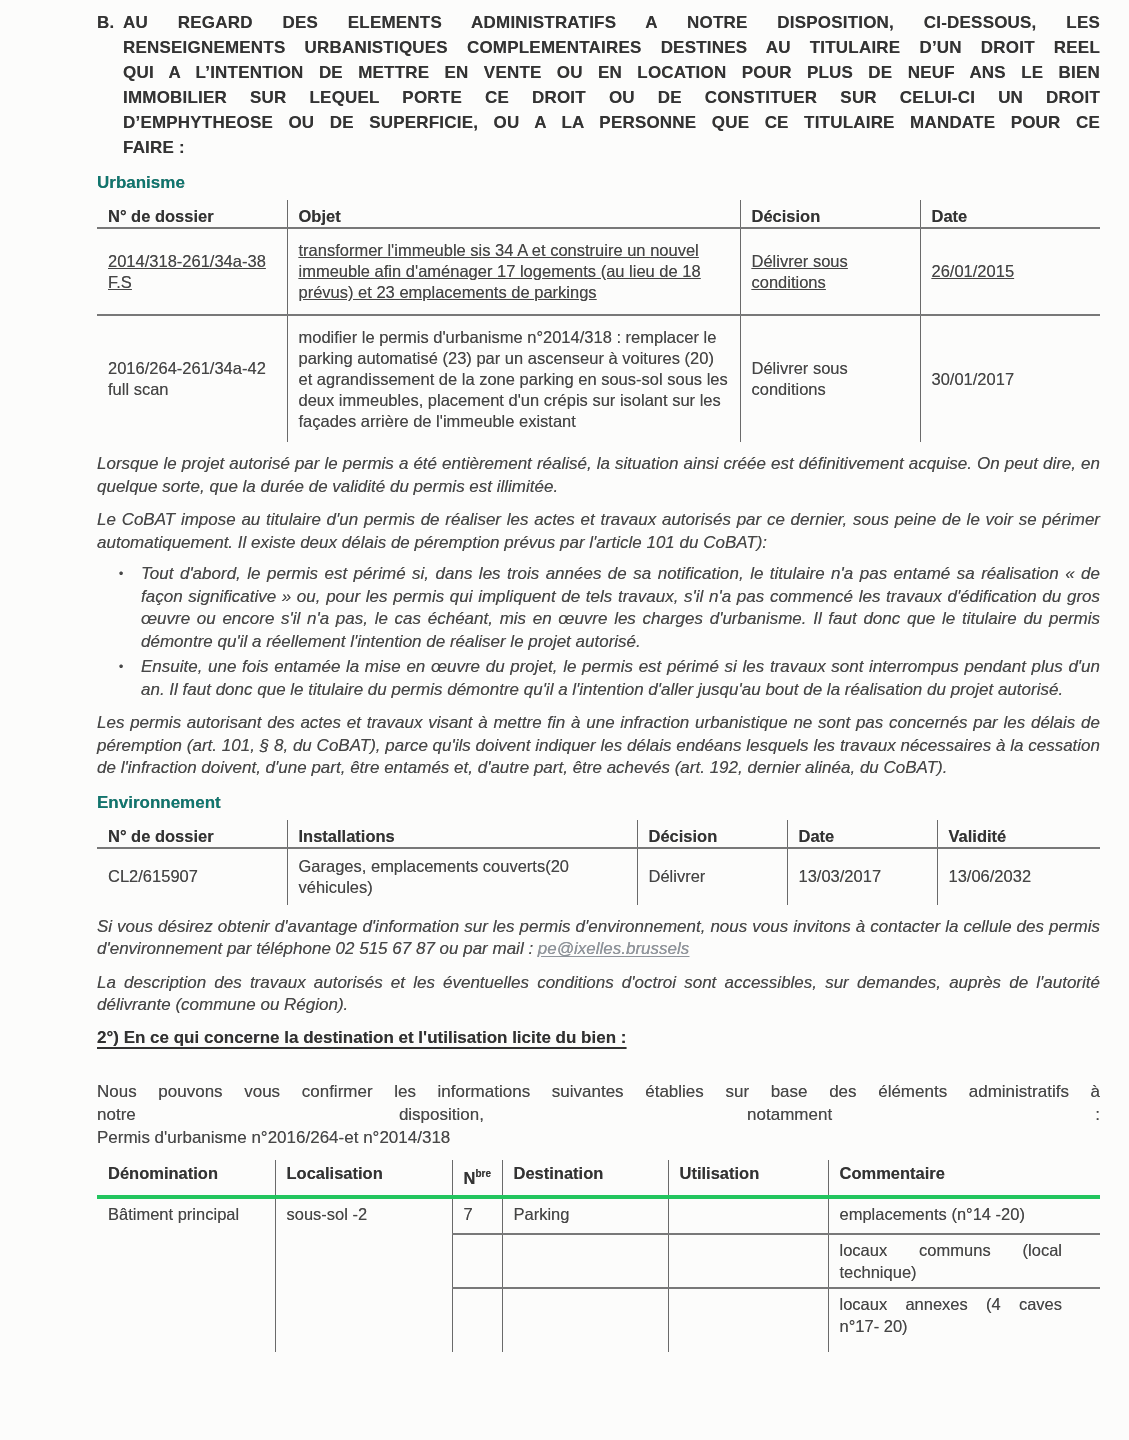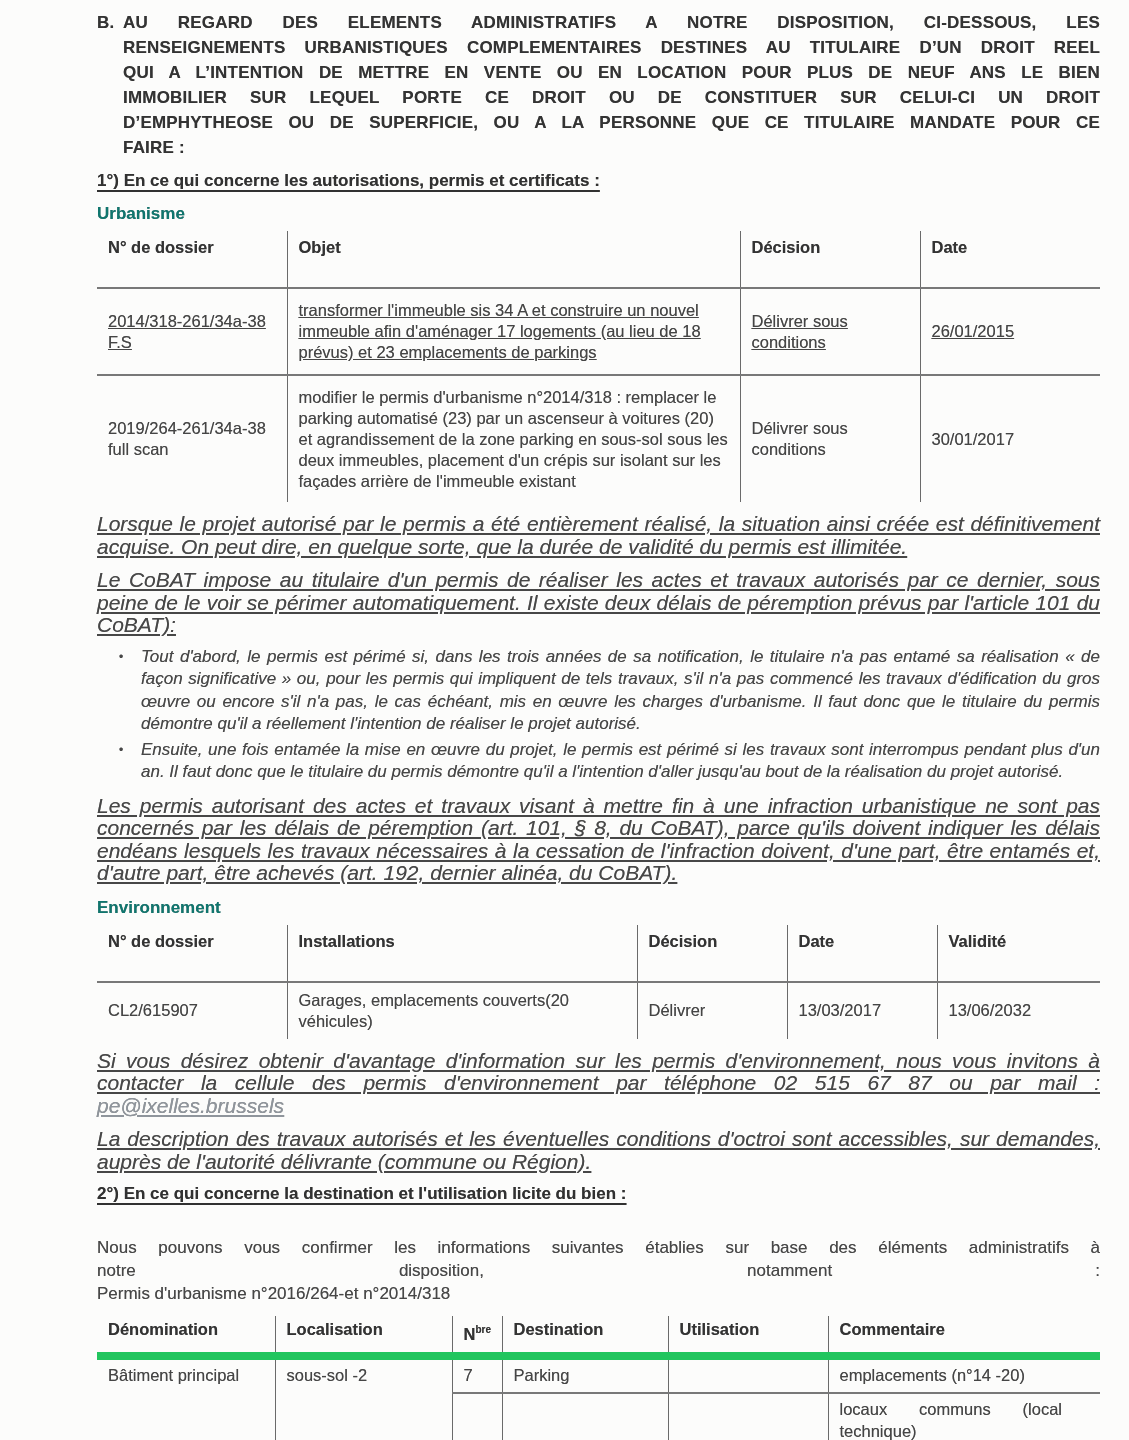--- a/index.html
+++ b/index.html
@@ -20,46 +20,46 @@
   .b-label { position: absolute; left: 0; top: 0; }
   .b-line { text-align: justify; text-align-last: justify; }
   .b-line.last { text-align-last: left; }
 
   
   .sec-heading { margin-top: 11px; font-size: 17px; font-weight: bold; color: #313131;
                  text-decoration: underline; text-decoration-thickness: 1.5px; text-underline-offset: 4px; }
   .tbl-title { margin-top: 13px; margin-bottom: 7px; font-size: 17px; font-weight: bold; color: #0f766e; }
 
   
-  .par { font-size: 21px; line-height: 22.5px; text-align: justify; margin-top: 11px; color: #474747; text-decoration: underline; }
+  .par { font-size: 17px; line-height: 22.5px; text-align: justify; margin-top: 11px; color: #474747; }
   .italic { font-style: italic; }
   .bullets { margin-top: 9px; }
   .bullet-row { display: flex; margin-bottom: 3px; }
   .bullet-dot { flex: none; width: 22px; margin-left: 22px; font-size: 12px; line-height: 22.5px; color: #474747; }
   .bullet-text { flex: 1; font-size: 17px; line-height: 22.5px; text-align: justify; font-style: italic; color: #474747; }
   a.mail-link { color: #8f959c; text-decoration: underline; text-underline-offset: 2px; cursor: pointer; }
 
   
   table { border-collapse: collapse; width: 100%; table-layout: fixed;
           font-size: 16.5px; line-height: 21px; color: #454545; }
-  th { text-align: left; font-weight: bold; color: #333; padding: 6px 11px 29px 11px; vertical-align: top; }
+  th { text-align: left; font-weight: bold; color: #333; padding: 6px 11px 0 11px; vertical-align: top; }
   td { padding: 7px 11px; word-wrap: break-word; }
   .vline { border-left: 1px solid #6a6a6a; }
 
   
   .grid-table th { border-bottom: 2.5px solid #787878; }
   .grid-table td { vertical-align: middle; }
   .grid-table tr.sep td { border-bottom: 2px solid #787878; }
   .urb-r1 { height: 87px; text-decoration: underline; }
   .urb-r2 { height: 75px; }
   .urb-r3 { height: 127px; }
   .env-r1 { height: 52px; }
 
   
-  .dest-table th { padding: 3px 11px 7px 11px; border-bottom: 8px solid #22c55e; }
+  .dest-table th { padding: 3px 11px 7px 11px; border-bottom: 4px solid #22c55e; }
   .dest-table td { padding: 4px 11px; vertical-align: top; line-height: 22px; }
   .dest-table td.span-cell { border-bottom: none; }
   .dest-table td.loc-cell { border-right: 1px solid #6a6a6a; }
   .dest-table tr.subsep td.sub { border-bottom: 2px solid #787878; }
   .dest-r1 { height: 37px; }
   .dest-r2 { height: 52px; }
   .dest-r3 { height: 64px; }
   .dest-table td.commentaire { text-align: justify; padding-right: 38px; }
   sup.nbre-sup { font-size: 10px; vertical-align: super; }
 
@@ -76,21 +76,20 @@
   <div class="b-par">
     <span class="b-label">B.</span>
     <div class="b-line">AU REGARD DES ELEMENTS ADMINISTRATIFS A NOTRE DISPOSITION, CI-DESSOUS, LES</div>
     <div class="b-line">RENSEIGNEMENTS URBANISTIQUES COMPLEMENTAIRES DESTINES AU TITULAIRE D’UN DROIT REEL</div>
     <div class="b-line">QUI A L’INTENTION DE METTRE EN VENTE OU EN LOCATION POUR PLUS DE NEUF ANS LE BIEN</div>
     <div class="b-line">IMMOBILIER SUR LEQUEL PORTE CE DROIT OU DE CONSTITUER SUR CELUI-CI UN DROIT</div>
     <div class="b-line">D’EMPHYTHEOSE OU DE SUPERFICIE, OU A LA PERSONNE QUE CE TITULAIRE MANDATE POUR CE</div>
     <div class="b-line last">FAIRE :</div>
   </div>
 
-  <div class="sec-heading">1°) En ce qui concerne les autorisations, permis et certificats :</div>
 
   <div class="tbl-title">Urbanisme</div>
   <table class="grid-table">
     <colgroup>
         <col style="width:190px">
         <col style="width:453px">
         <col style="width:180px">
         <col style="width:180px">
       </colgroup>
     <tbody>
@@ -100,21 +99,21 @@
       <th class="vline">Décision</th>
       <th class="vline">Date</th>
     </tr>
     <tr class="sep urb-r1">
       <td>2014/318-261/34a-38 F.S</td>
       <td class="vline">transformer l'immeuble sis 34 A et construire un nouvel immeuble afin d'aménager 17 logements (au lieu de 18 prévus) et 23 emplacements de parkings</td>
       <td class="vline">Délivrer sous conditions</td>
       <td class="vline">26/01/2015</td>
     </tr>
     <tr class="urb-r3">
-      <td>2019/264-261/34a-38 full scan</td>
+      <td>2016/264-261/34a-42 full scan</td>
       <td class="vline">modifier le permis d'urbanisme n°2014/318 : remplacer le parking automatisé (23) par un ascenseur à voitures (20) et agrandissement de la zone parking en sous-sol sous les deux immeubles, placement d'un crépis sur isolant sur les façades arrière de l'immeuble existant</td>
       <td class="vline">Délivrer sous conditions</td>
       <td class="vline">30/01/2017</td>
     </tr>
   </tbody>
     </table>
 
   <div class="par italic">Lorsque le projet autorisé par le permis a été entièrement réalisé, la situation ainsi créée est définitivement acquise. On peut dire, en quelque sorte, que la durée de validité du permis est illimitée.</div>
   <div class="par italic">Le CoBAT impose au titulaire d'un permis de réaliser les actes et travaux autorisés par ce dernier, sous peine de le voir se périmer automatiquement. Il existe deux délais de péremption prévus par l'article 101 du CoBAT):</div>
 

